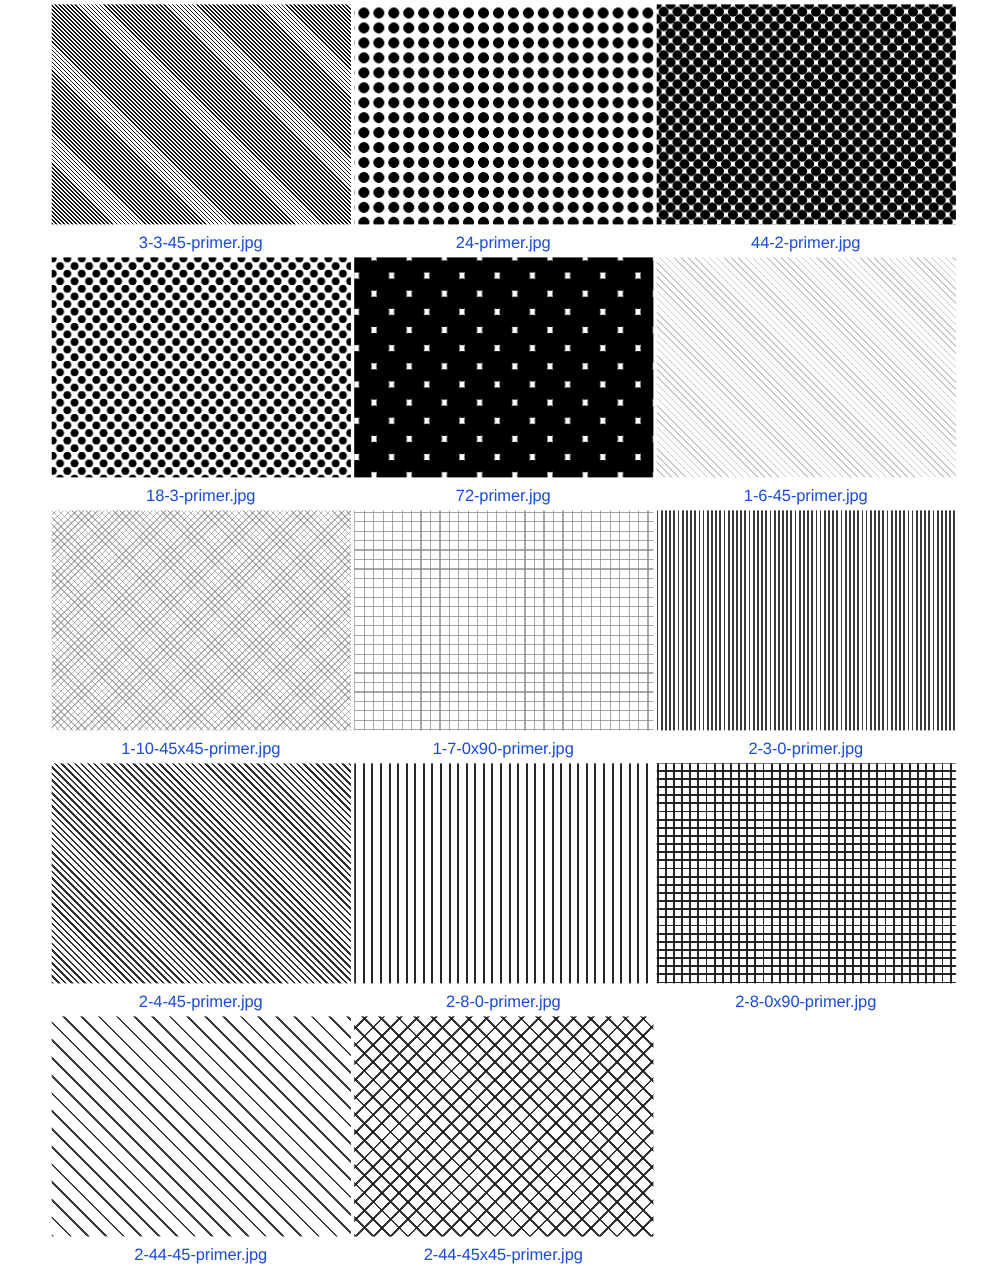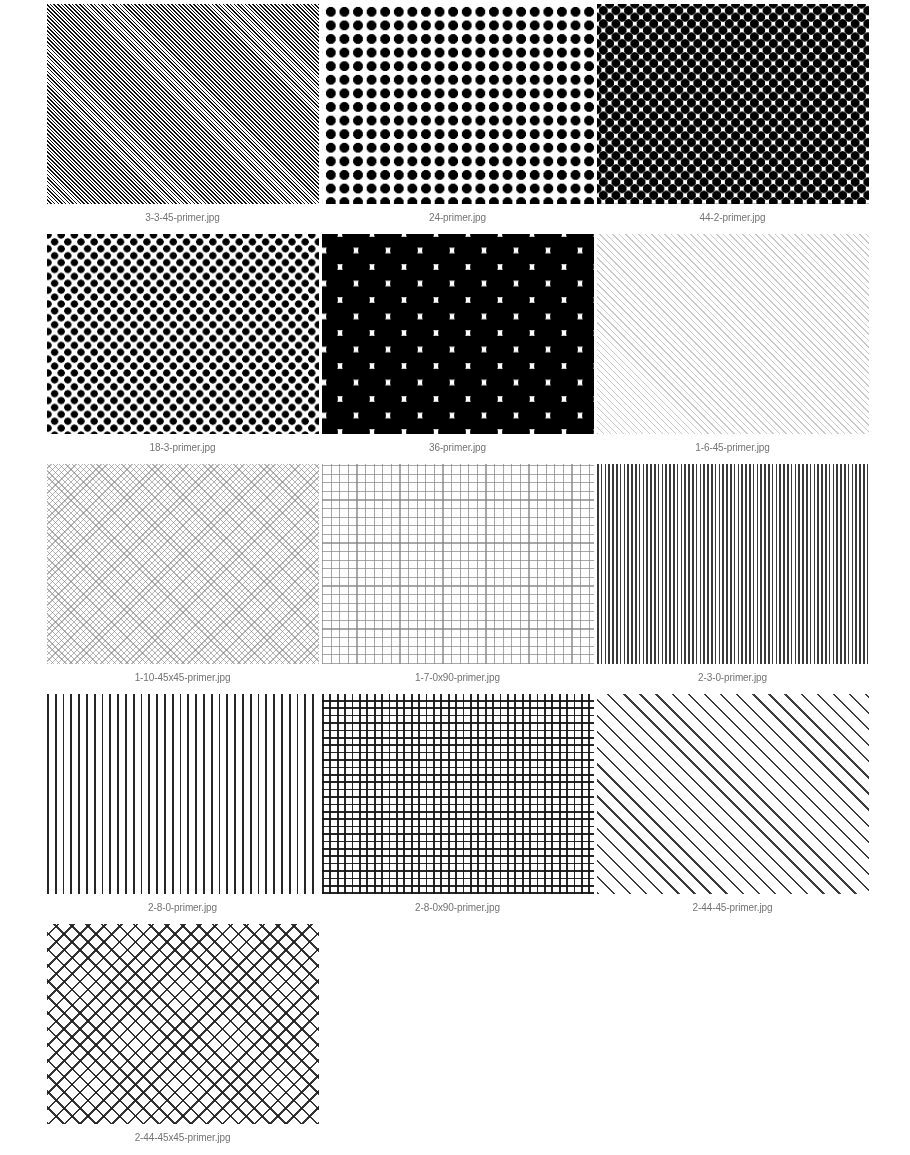--- a/index.html
+++ b/index.html
@@ -42,22 +42,22 @@
 
   .swatch {
     width: 272px;
     height: 200px;
     background-color: #ffffff;
     background-repeat: repeat;
     image-rendering: auto;
   }
 
   .caption {
-    font-size: 10px;
-    color: #737373;
+    font-size: 15px;
+    color: #1d4ed8;
     line-height: 1;
     padding-top: 9px;
     letter-spacing: -0.1px;
     white-space: nowrap;
   }
 
   
 
   
   .p-3-3-45 {
@@ -225,21 +225,21 @@
     </div>
 
     <div class="cell">
       <div class="swatch p-44-3"></div>
       <div class="caption">18-3-primer.jpg</div>
     </div>
 
 
     <div class="cell">
       <div class="swatch p-72"></div>
-      <div class="caption">36-primer.jpg</div>
+      <div class="caption">72-primer.jpg</div>
     </div>
 
     <div class="cell">
       <div class="swatch p-1-6-45"></div>
       <div class="caption">1-6-45-primer.jpg</div>
     </div>
 
     <div class="cell">
       <div class="swatch p-1-6-45x45"></div>
       <div class="caption">1-10-45x45-primer.jpg</div>
@@ -248,20 +248,24 @@
     <div class="cell">
       <div class="swatch p-1-9-0x90"></div>
       <div class="caption">1-7-0x90-primer.jpg</div>
     </div>
 
     <div class="cell">
       <div class="swatch p-2-3-0"></div>
       <div class="caption">2-3-0-primer.jpg</div>
     </div>
 
+    <div class="cell">
+      <div class="swatch p-2-4-45"></div>
+      <div class="caption">2-4-45-primer.jpg</div>
+    </div>
 
     <div class="cell">
       <div class="swatch p-2-8-0"></div>
       <div class="caption">2-8-0-primer.jpg</div>
     </div>
 
     <div class="cell">
       <div class="swatch p-2-8-0x90"></div>
       <div class="caption">2-8-0x90-primer.jpg</div>
     </div>

